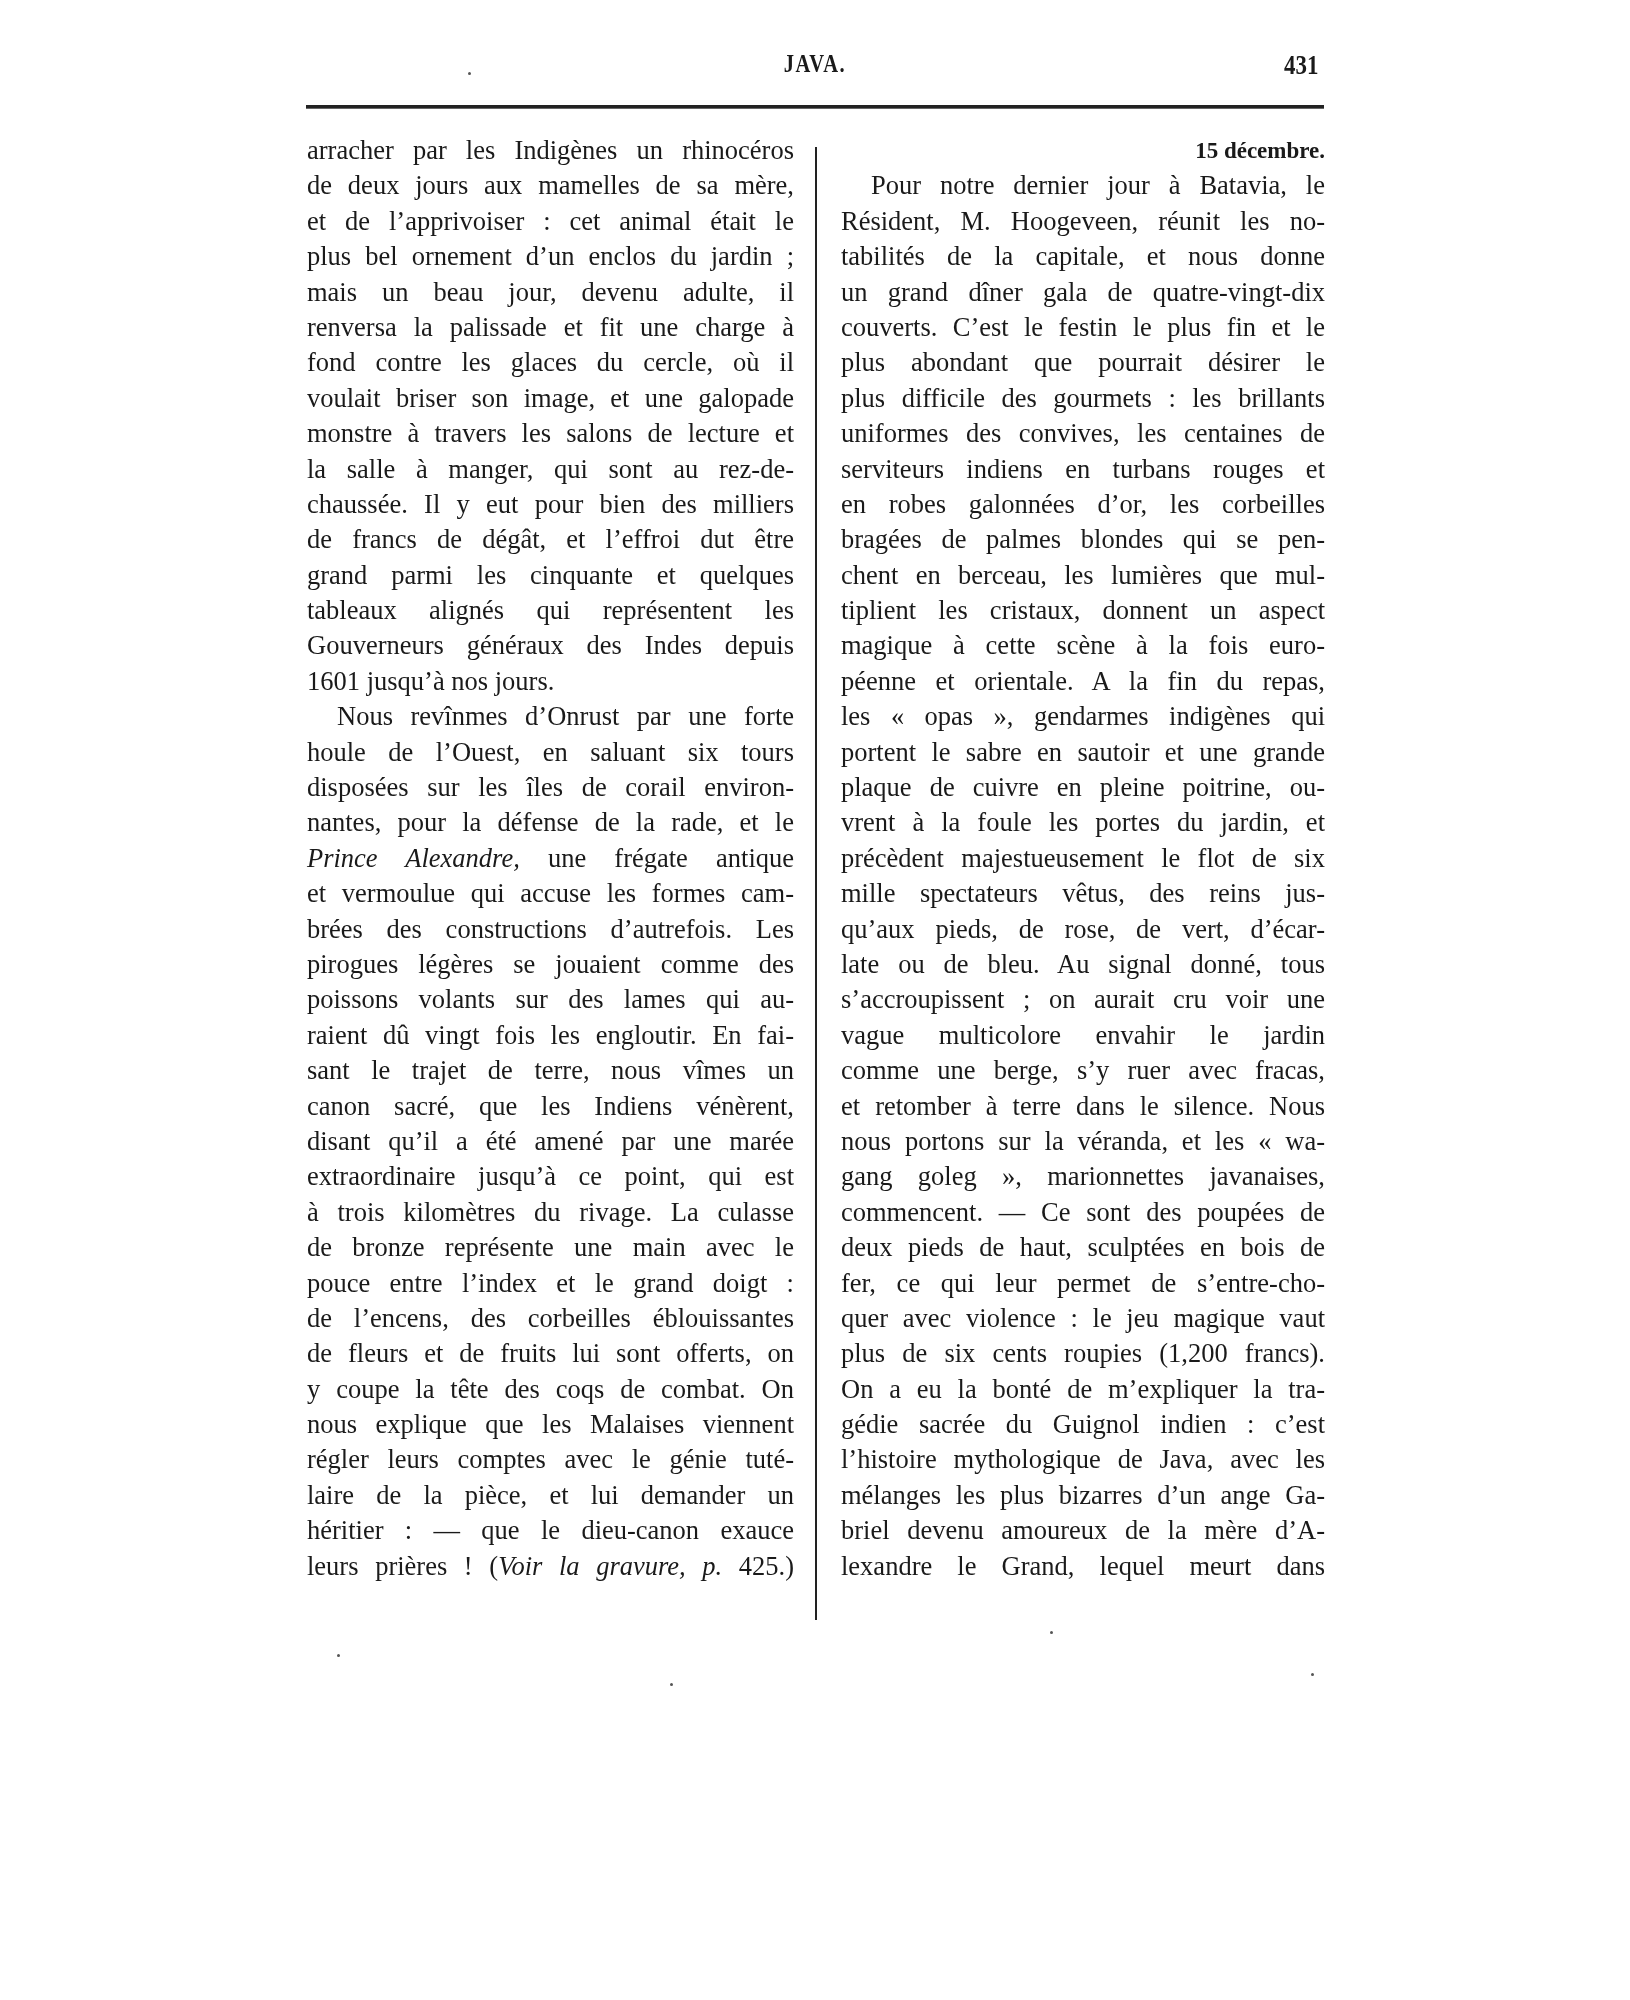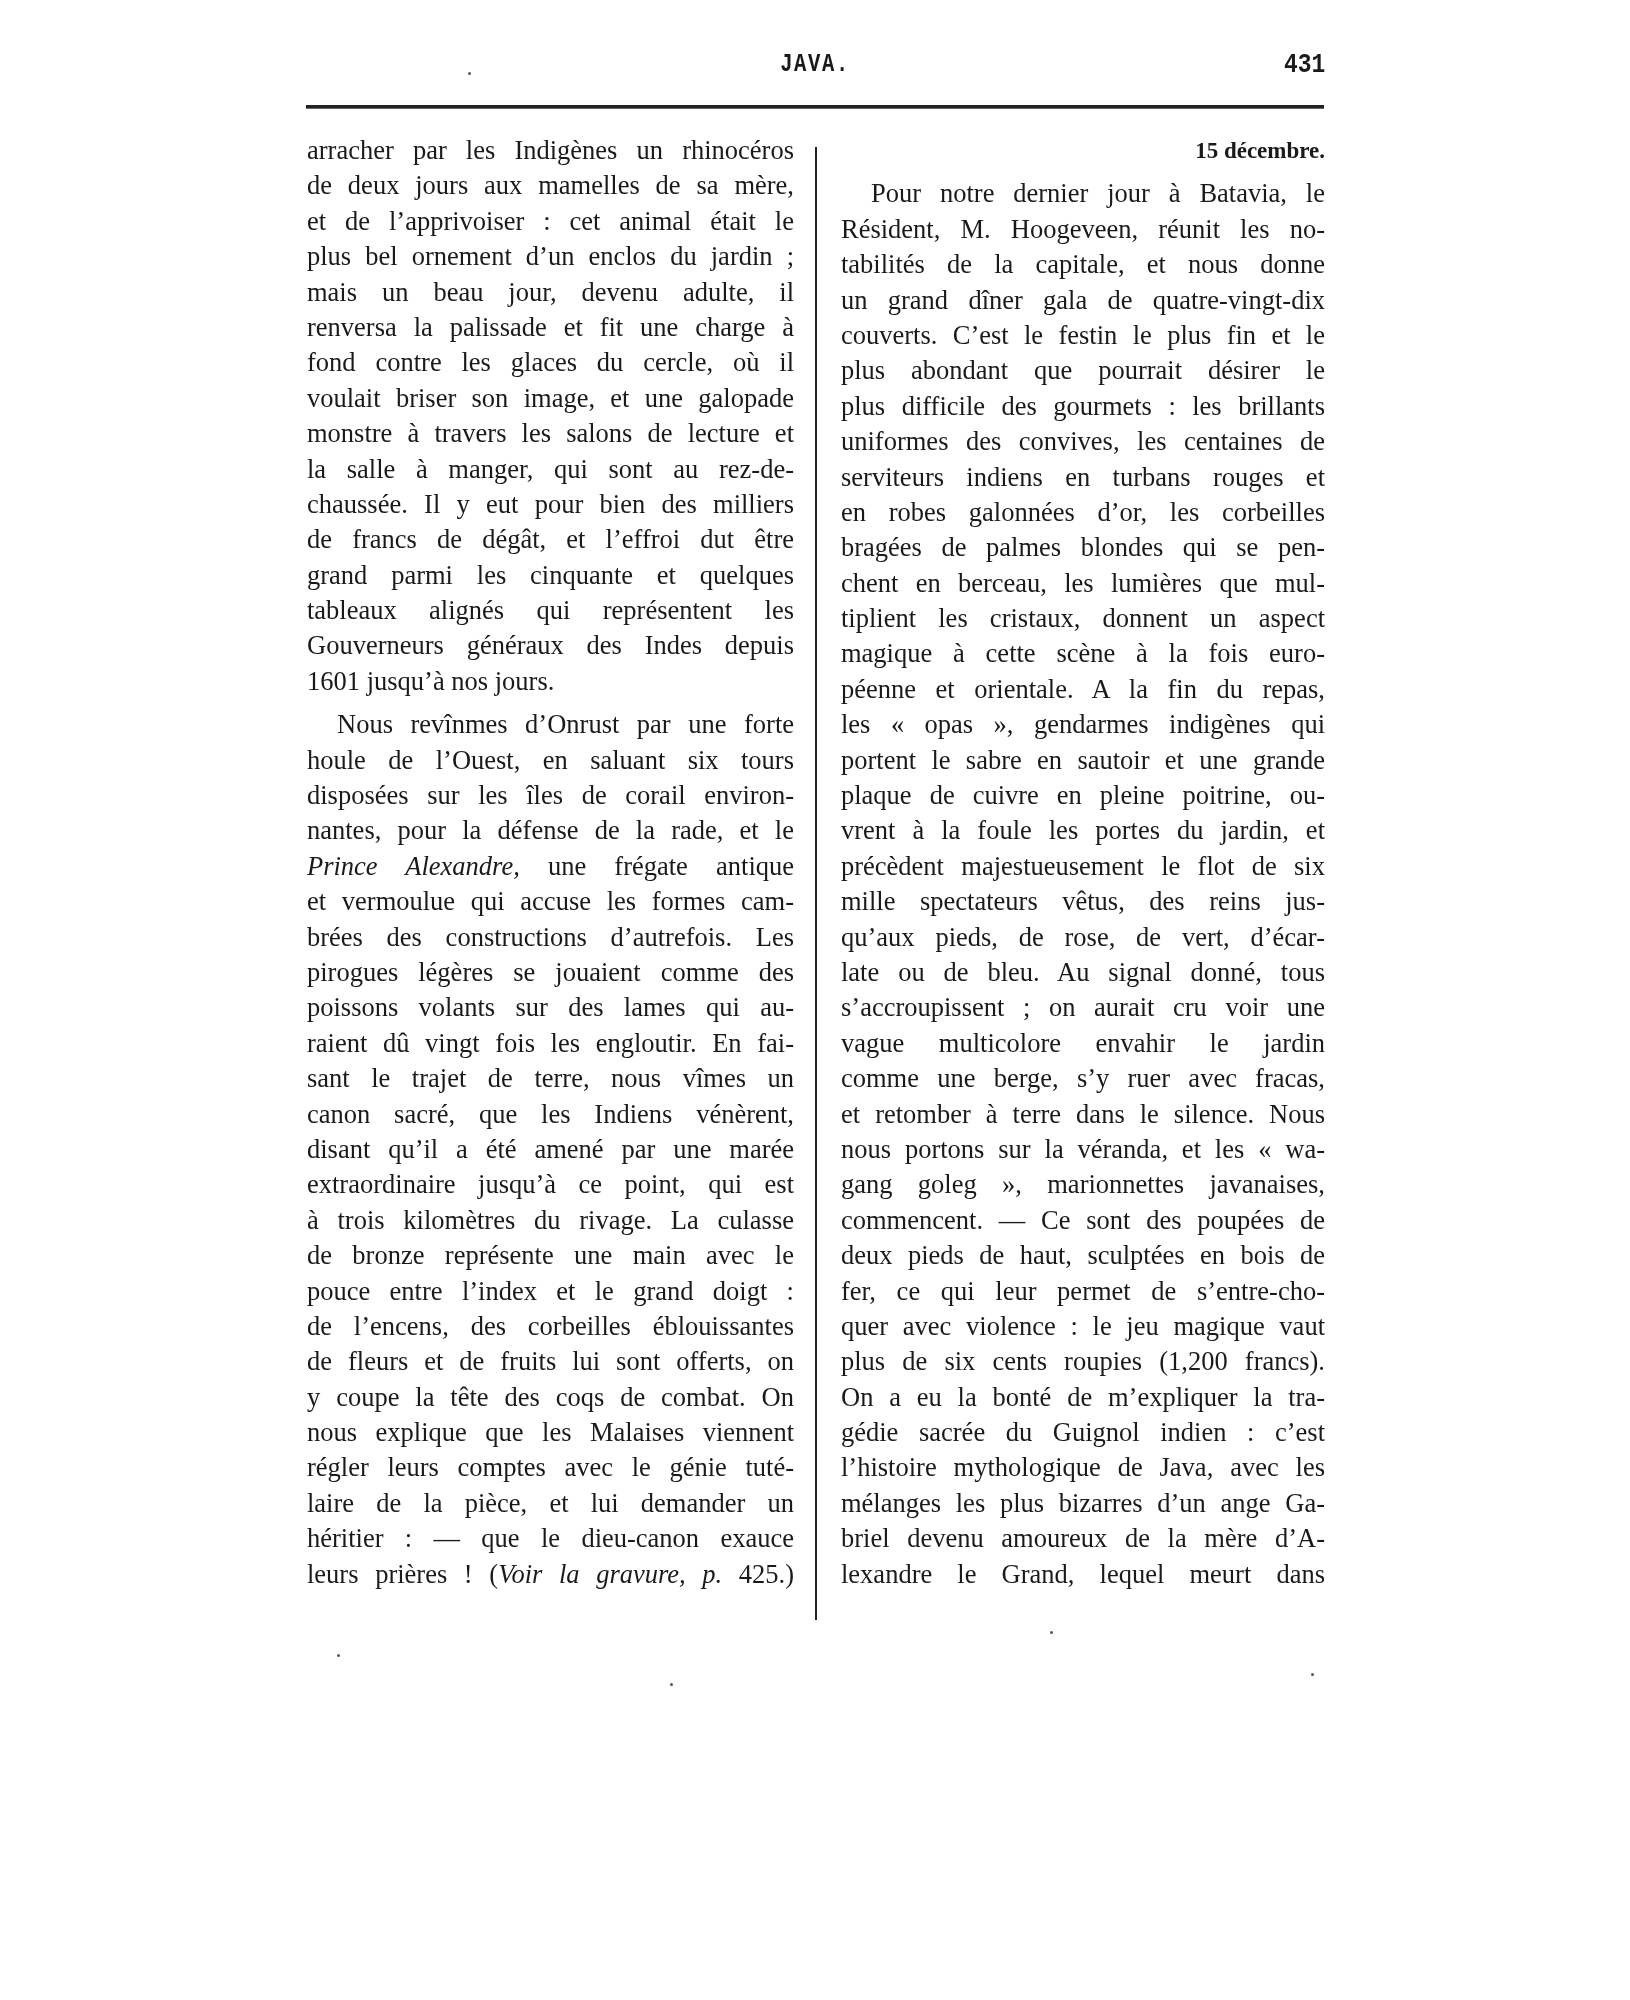--- a/index.html
+++ b/index.html
@@ -1,31 +1,31 @@
 <!DOCTYPE html>
 <html><head>
 <meta charset="utf-8">
 <style>
   html, body { margin: 0; padding: 0; background: #ffffff; }
   body { width: 1630px; height: 2000px; position: relative; overflow: hidden;
          font-family: "Liberation Serif", "DejaVu Serif", serif; color: #1a1a1a; }
-  .running-head { position: absolute; top: 50px; left: 0; width: 1630px; height: 36px; font-family: Liberation Mono, monospace; }
+  .running-head { position: absolute; top: 50px; left: 0; width: 1630px; height: 36px; }
   .head-title { position: absolute; left: 0; width: 1630px; top: 0; text-align: center;
                 font-size: 25px; font-weight: bold; letter-spacing: 2px; transform: scaleX(0.82); }
   .page-num { position: absolute; left: 1284px; top: 0; font-size: 27px; font-weight: bold;
               transform: scaleX(0.85); transform-origin: left; }
   .rule { position: absolute; left: 306px; top: 105px; width: 1018px; height: 3px; background: #222; }
   .rule-thin { position: absolute; left: 306px; top: 108px; width: 1018px; height: 1px; background: #666; }
   .col { position: absolute; top: 133px; font-size: 26.5px; line-height: 35.4px; }
   .col-left { left: 307px; width: 487px; }
   .col-right { left: 841px; width: 484px; }
   .line { display: block; white-space: nowrap; text-align: justify; text-align-last: justify;
           height: 35.4px; overflow: visible; }
   .line.last { text-align-last: left; }
-  .line.indent { padding-left: 30px; margin-top: 8px; }
+  .line.indent { padding-left: 30px; }
   .line.date { text-align: right; text-align-last: right; font-size: 23px; font-weight: bold; }
   .line span.i { font-style: italic; }
   .divider { position: absolute; left: 815px; top: 147px; width: 2px; height: 1473px; background: #222; }
   .speck { position: absolute; width: 3px; height: 3px; border-radius: 50%; background: #555; }
 </style>
 </head>
 <body>
 
 <div class="running-head">
   <div class="head-title">JAVA.</div>

